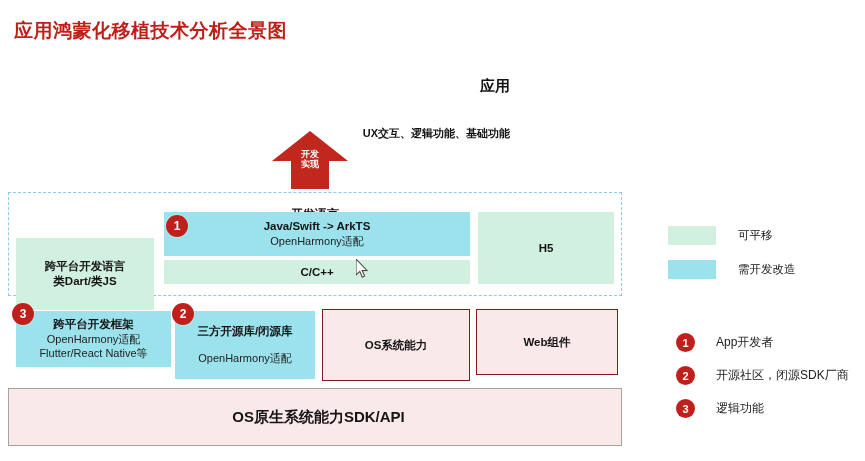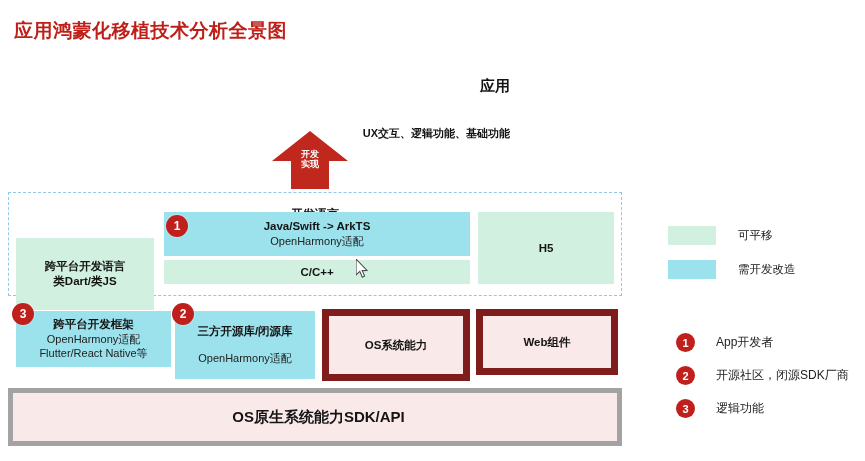--- a/index.html
+++ b/index.html
@@ -110,21 +110,21 @@
     font-weight: bold;
     color: #141414;
   }
   .cell .t-reg {
     font-size: 11px;
     font-weight: normal;
     color: #222;
   }
   .green { background: #d2f0df; }
   .cyan  { background: #9be2ec; }
-  .pink  { background: #fae9e9; border: 7px solid #7f1d1d; }
+  .pink  { background: #fae9e9; border: 1px solid #7f1d1d; }
 
   
   #cell-crossplat-lang { left: 16px;  top: 212px; width: 138px; height: 72px; margin-top: 26px; }
   #cell-java-arkts     { left: 164px; top: 212px; width: 306px; height: 44px; text-align: right; }
   #cell-cpp            { left: 164px; top: 260px; width: 306px; height: 24px; }
   #cell-h5             { left: 478px; top: 212px; width: 136px; height: 72px; }
 
   
   #cell-crossplat-fw   { left: 16px;  top: 311px; width: 155px; height: 56px; }
   #cell-thirdparty     { left: 175px; top: 311px; width: 140px; height: 68px; gap: 12px; }
@@ -136,21 +136,21 @@
     position: absolute;
     left: 8px;
     top: 388px;
     width: 614px;
     height: 58px;
     box-sizing: border-box;
     display: flex;
     align-items: center;
     justify-content: center;
     background: #fae9e9;
-    border: 5px solid #a3a3a3;
+    border: 1px solid #a3a3a3;
     padding-left: 7px;
   }
   #sdk-bar .sdk-text {
     font-size: 15px;
     font-weight: bold;
     color: #141414;
   }
 
   
   .badge {

